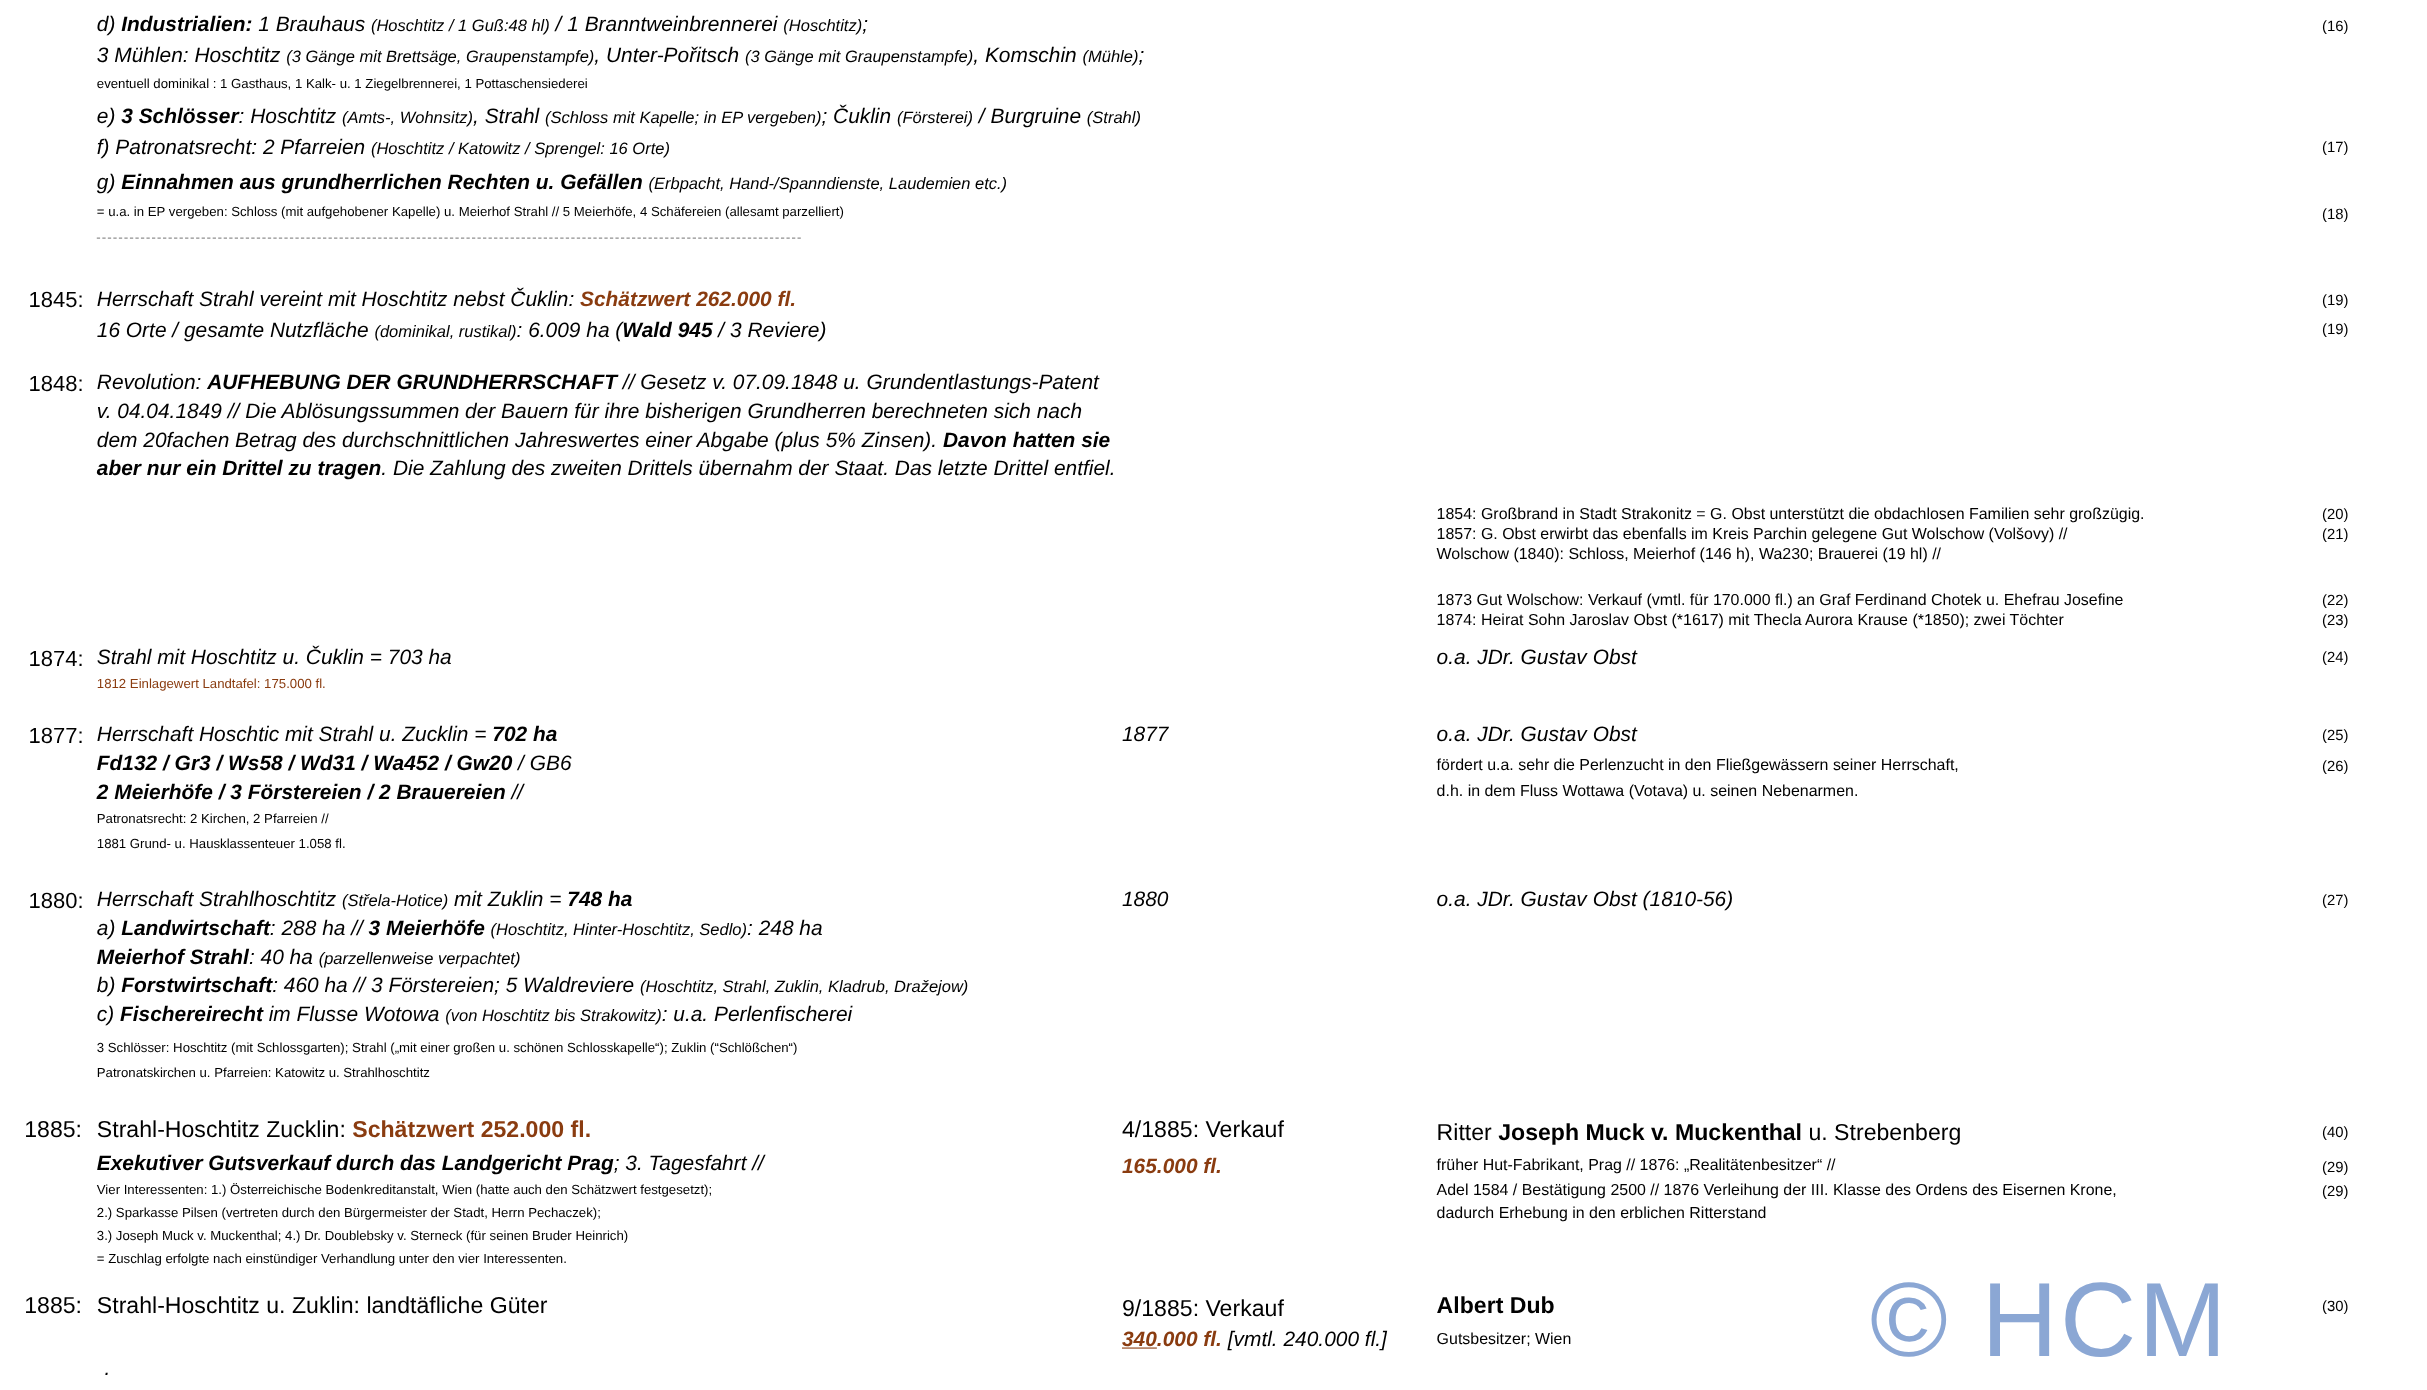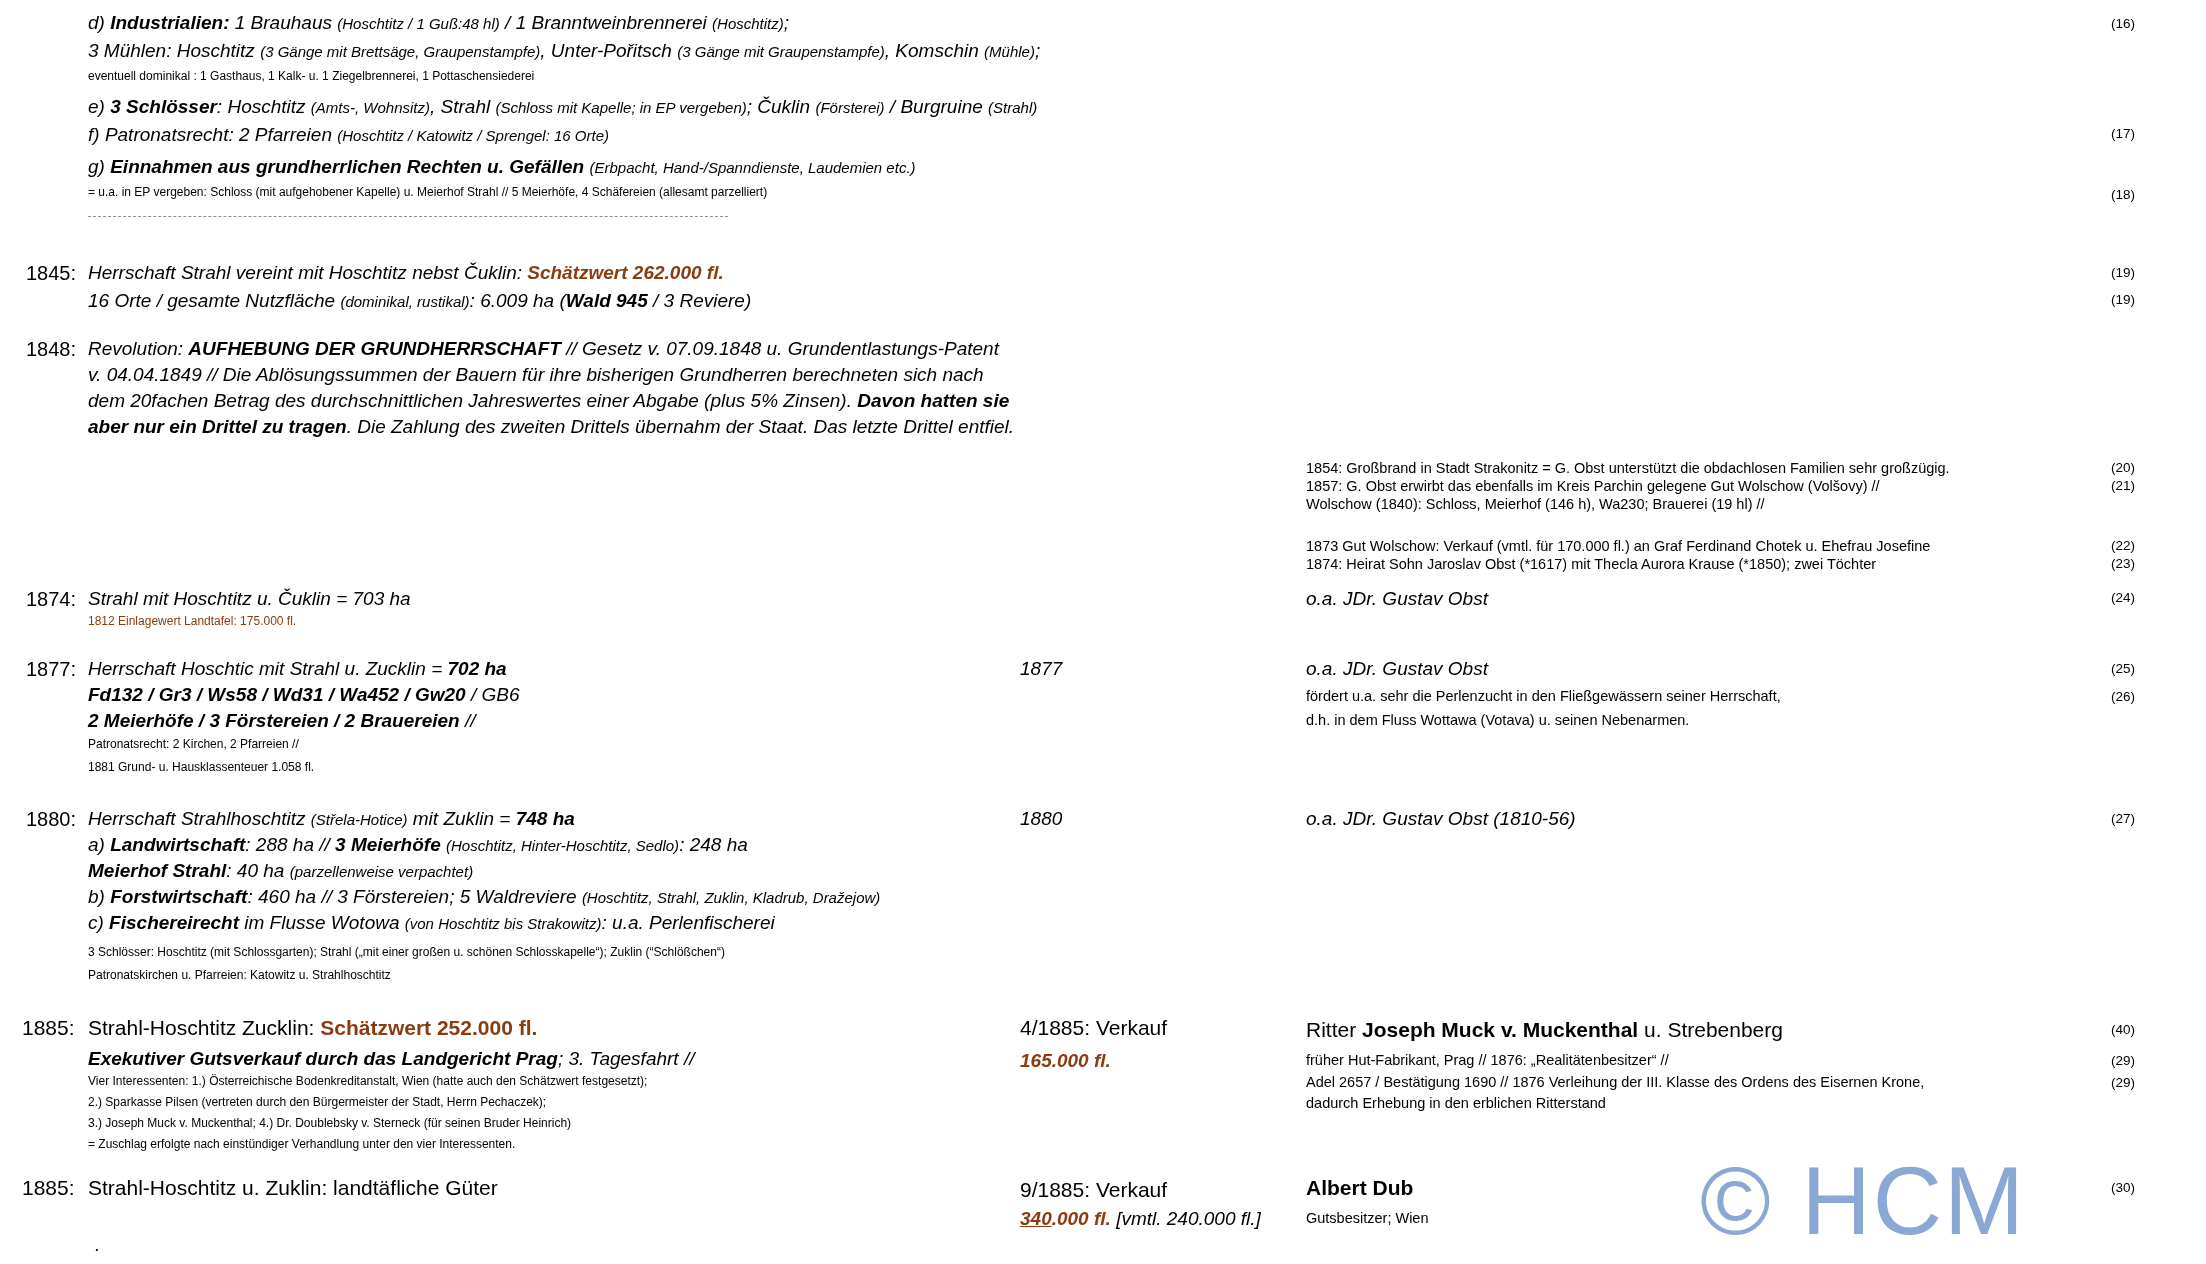--- a/index.html
+++ b/index.html
@@ -82,21 +82,21 @@
   <div class="ln big" style="left:88px;top:1016px"><span>Strahl-Hoschtitz Zucklin: </span><span class="brb">Schätzwert 252.000 fl.</span></div>
   <div class="ln t" style="left:88px;top:1048px"><span class="b">Exekutiver Gutsverkauf durch das Landgericht Prag</span><span>; 3. Tagesfahrt //</span></div>
   <div class="ln md" style="left:88px;top:1075px">Vier Interessenten: 1.) Österreichische Bodenkreditanstalt, Wien (hatte auch den Schätzwert festgesetzt);</div>
   <div class="ln md" style="left:88px;top:1096px">2.) Sparkasse Pilsen (vertreten durch den Bürgermeister der Stadt, Herrn Pechaczek);</div>
   <div class="ln md" style="left:88px;top:1117px">3.) Joseph Muck v. Muckenthal; 4.) Dr. Doublebsky v. Sterneck (für seinen Bruder Heinrich)</div>
   <div class="ln md" style="left:88px;top:1138px">= Zuschlag erfolgte nach einstündiger Verhandlung unter den vier Interessenten.</div>
   <div class="ln big" style="left:1020px;top:1016px">4/1885: Verkauf</div>
   <div class="ln t brb" style="left:1020px;top:1050px">165.000 fl.</div>
   <div class="ln name" style="left:1306px;top:1018px"><span>Ritter </span><span class="b">Joseph Muck v. Muckenthal</span><span> u. Strebenberg</span></div>
   <div class="ln xs" style="left:1306px;top:1052px">früher Hut-Fabrikant, Prag // 1876: „Realitätenbesitzer“ //</div>
-  <div class="ln xs" style="left:1306px;top:1074px">Adel 2657 / Bestätigung 1690 // 1876 Verleihung der III. Klasse des Ordens des Eisernen Krone,</div>
+  <div class="ln xs" style="left:1306px;top:1074px">Adel 1584 / Bestätigung 2500 // 1876 Verleihung der III. Klasse des Ordens des Eisernen Krone,</div>
   <div class="ln xs" style="left:1306px;top:1095px">dadurch Erhebung in den erblichen Ritterstand</div>
 
   <div class="ln big" style="left:22px;top:1176px">1885:</div>
   <div class="ln big" style="left:88px;top:1176px">Strahl-Hoschtitz u. Zuklin: landtäfliche Güter</div>
   <div class="ln t" style="left:95px;top:1234px">.</div>
   <div class="ln big" style="left:1020px;top:1178px">9/1885: Verkauf</div>
   <div class="ln t" style="left:1020px;top:1208px"><span class="brb u">340</span><span class="brb">.000 fl.</span><span> [vmtl. 240.000 fl.]</span></div>
   <div class="ln name b" style="left:1306px;top:1176px">Albert Dub</div>
   <div class="ln xs" style="left:1306px;top:1210px">Gutsbesitzer; Wien</div>
 

